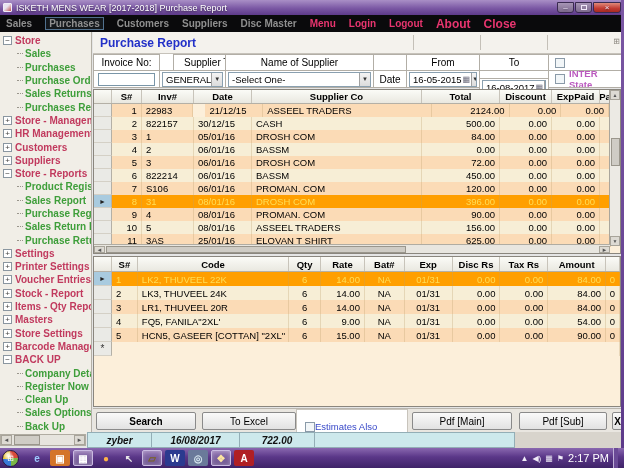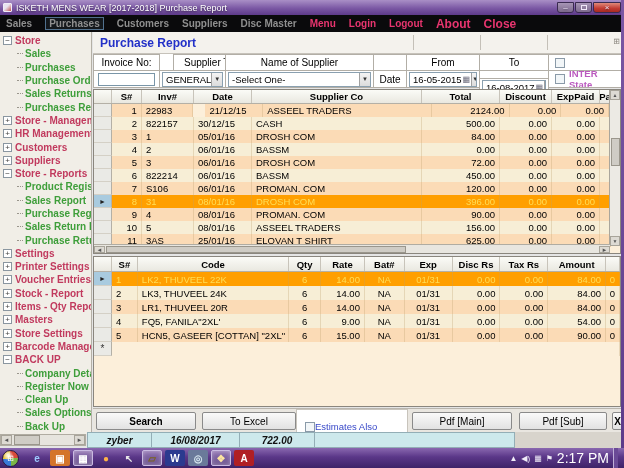--- a/index.html
+++ b/index.html
@@ -88,21 +88,21 @@
   .statusrow{position:absolute;left:87px;top:432px;width:537px;height:16px;background:#D8D4CC}
   .scell{position:absolute;top:0;height:16px;background:#CDE9EC;border:1px solid #93aeb6;display:flex;align-items:center;justify-content:center;font-size:10px;font-weight:bold;font-style:italic;color:#111}
 
   
   .taskbar{position:absolute;left:0;top:448px;width:624px;height:20px;background:linear-gradient(#8a68b0,#5a3788 45%,#3f2368);display:flex;align-items:center;padding:0 2px}
   .orb{width:17px;height:17px;border-radius:50%;background:radial-gradient(circle at 35% 30%,#fffc 8%,#fff0 35%),conic-gradient(#d84b3a 0 25%,#7ab648 25% 50%,#3a7ad8 50% 75%,#e8c43a 75%);border:1px solid #2a1a40;display:flex;align-items:center;justify-content:center;color:#fff;font-size:8px;margin-right:8px}
   .tb-ic{width:20px;height:16px;margin-right:3px;border-radius:2px;display:flex;align-items:center;justify-content:center;font-size:10px;font-weight:bold}
   .tb-ic.active{border:1px solid #cabbe2;background-color:rgba(255,255,255,.22)!important;box-shadow:inset 0 0 4px #fff5}
   .tray{margin-left:auto;display:flex;align-items:center;gap:4px;color:#fff;padding-right:4px}
   .tray-ic{font-size:8px;color:#f0ecf8}
-  .clock{font-size:14px;color:#fff}
+  .clock{font-size:11px;color:#fff}
   .showdesk{width:5px;height:20px;background:#6a4a96;border-left:1px solid #c0b0d8}
   .frame-right{position:absolute;right:0;top:0;width:3px;height:448px;background:linear-gradient(#7b58a4,#5d3a8a)}
 </style>
 </head>
 <body>
 
 <div class="screen">
 
   <div class="titlebar">
     <span class="app-ico"></span>

